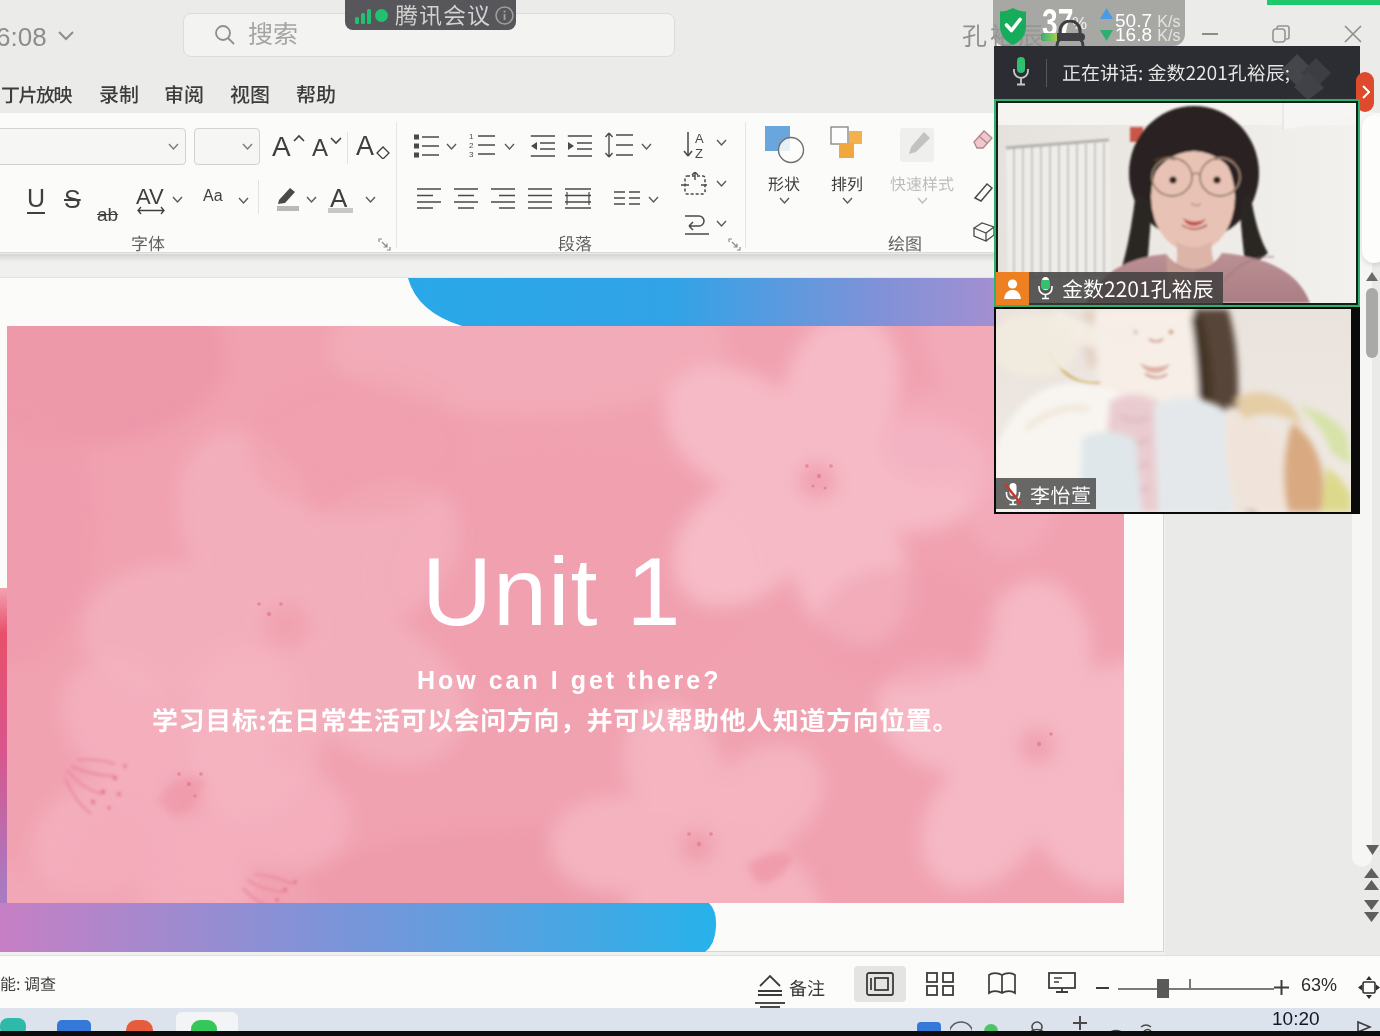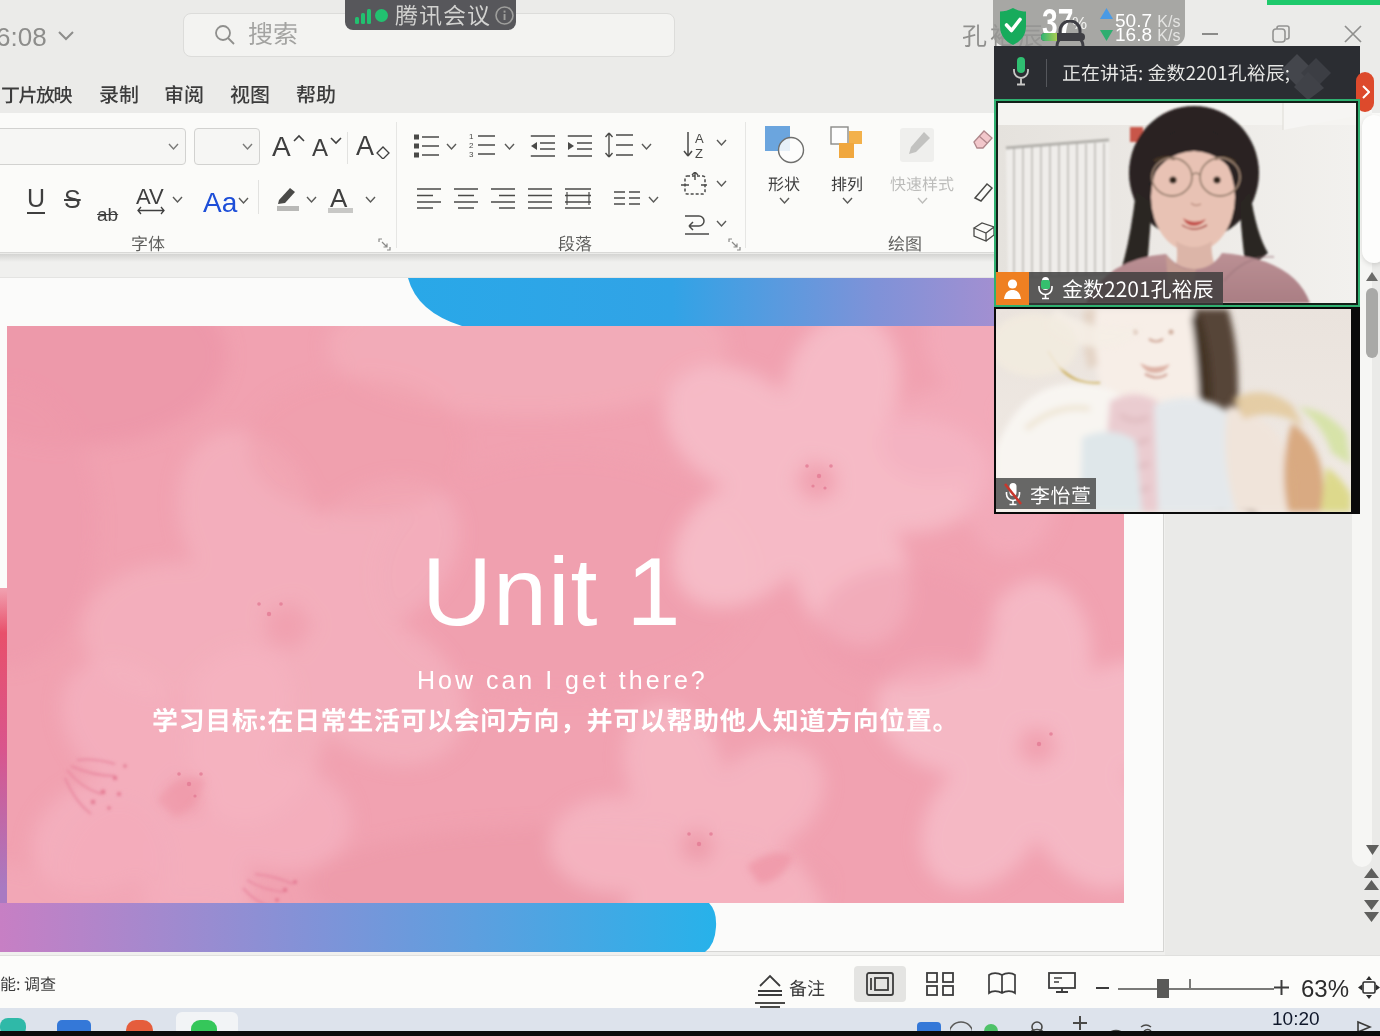--- a/index.html
+++ b/index.html
@@ -123,21 +123,21 @@
 <div class="abs" style="left:27px;top:185px;font-size:25px;color:#3f3f3f;border-bottom:2px solid #3f3f3f;line-height:27px">U</div>
 <div class="abs" style="left:64px;top:185px;font-size:25px;color:#3f3f3f;text-decoration:line-through">S</div>
 <div class="abs" style="left:97px;top:204px;font-size:19px;color:#3f3f3f;text-decoration:line-through">ab</div>
 <div class="abs" style="left:136px;top:184px;font-size:22px;color:#3f3f3f">AV</div>
 <svg class="abs" style="left:137px;top:206px" width="28" height="9" viewBox="0 0 28 9">
         <path d="M4 1 L1 4.5 L4 8 M24 1 L27 4.5 L24 8 M1 4.5 H27" stroke="#3f3f3f" stroke-width="1.3" fill="none"></path>
       </svg>
 <svg class="abs" style="left:172px;top:196px" width="11" height="8" viewBox="0 0 11 8">
         <path d="M1 1 L5.5 6 L10 1" stroke="#5a5a58" stroke-width="1.4" fill="none"></path>
       </svg>
-<div class="abs" style="left:203px;top:187px;font-size:28px;color:#1d4ed8">Aa</div>
+<div class="abs" style="left:203px;top:187px;font-size:16px;color:#404040">Aa</div>
 <svg class="abs" style="left:238px;top:197px" width="11" height="8" viewBox="0 0 11 8">
         <path d="M1 1 L5.5 6 L10 1" stroke="#5a5a58" stroke-width="1.4" fill="none"></path>
       </svg>
 <div class="abs" style="left:258px;top:180px;width:1px;height:34px;background:#e2e2e0"></div>
 <svg class="abs" style="left:273px;top:184px" width="28" height="28" viewBox="0 0 28 28">
         <path d="M6 16 L17 4 L22 8 L12 19 L5 20 Z" fill="#4a4a48"></path>
         <rect x="4" y="22" width="22" height="5" fill="#b9b9b7"></rect>
       </svg>
 <svg class="abs" style="left:306px;top:196px" width="11" height="8" viewBox="0 0 11 8">
         <path d="M1 1 L5.5 6 L10 1" stroke="#5a5a58" stroke-width="1.4" fill="none"></path>
@@ -358,21 +358,21 @@
           <circle cx="188" cy="470" r="1.6"></circle>
 <circle cx="692" cy="518" r="2.2"></circle>
           <circle cx="704" cy="508" r="1.8"></circle>
           <circle cx="682" cy="508" r="1.8"></circle>
 <circle cx="1032" cy="418" r="2.2"></circle>
           <circle cx="1044" cy="408" r="1.8"></circle>
 </g>
 </svg>
 
 <div class="abs" style="left:422px;top:536px;width:290px;font-family:'Liberation Sans',sans-serif;font-weight:normal;font-size:97px;color:#fff;letter-spacing:1px">Unit 1</div>
-<div class="abs" style="left:417px;top:666px;font-weight:normal;font-size:25px;color:#fff;letter-spacing:3.0px">How can I get there?</div>
+<div class="abs" style="left:417px;top:666px;font-weight:bold;font-size:25px;color:#fff;letter-spacing:3.0px">How can I get there?</div>
 <svg style="position:absolute;left:152px;top:730px;overflow:visible" width="2" height="2">
         <path d="M11.3 -9.0V-7.4H1.4V-4.5H11.3V-1.2C11.3 -0.9 11.2 -0.8 10.7 -0.8C10.1 -0.7 8.2 -0.7 6.6 -0.8C7.0 0.0 7.6 1.3 7.8 2.2C10.0 2.2 11.7 2.2 12.9 1.7C14.1 1.3 14.5 0.5 14.5 -1.1V-4.5H24.7V-7.4H14.5V-7.9C16.8 -8.9 18.9 -10.3 20.5 -11.8L18.5 -13.4L17.8 -13.2H6.1V-10.5H14.3C13.4 -9.9 12.3 -9.4 11.3 -9.0ZM10.6 -21.3C11.3 -20.3 12.0 -19.0 12.3 -18.0H7.9L8.9 -18.4C8.5 -19.4 7.5 -20.8 6.6 -21.8L3.9 -20.7C4.5 -19.9 5.3 -18.8 5.7 -18.0H1.7V-12.2H4.7V-15.2H21.3V-12.2H24.4V-18.0H20.6C21.3 -18.9 22.1 -19.9 22.8 -20.9L19.6 -21.9C19.0 -20.7 18.1 -19.2 17.3 -18.0H13.9L15.4 -18.6C15.1 -19.6 14.2 -21.2 13.4 -22.3Z M32.3 -14.2C34.4 -12.6 37.3 -10.3 38.7 -8.9L40.9 -11.3C39.4 -12.7 36.4 -14.8 34.4 -16.2ZM28.9 -4.1 30.0 -1.0C34.1 -2.4 39.8 -4.4 44.9 -6.3L44.3 -9.2C38.8 -7.3 32.7 -5.2 28.9 -4.1ZM29.4 -20.6V-17.6H47.0C46.8 -7.0 46.7 -2.2 45.8 -1.3C45.5 -1.0 45.2 -0.9 44.6 -0.9C43.8 -0.9 42.2 -0.9 40.2 -1.0C40.7 -0.2 41.2 1.1 41.2 2.0C42.9 2.0 44.8 2.1 46.0 1.9C47.2 1.7 47.9 1.4 48.7 0.2C49.8 -1.3 50.0 -5.7 50.2 -19.0C50.2 -19.4 50.2 -20.6 50.2 -20.6Z M60.0 -11.7H72.1V-8.6H60.0ZM60.0 -14.7V-17.6H72.1V-14.7ZM60.0 -5.7H72.1V-2.6H60.0ZM56.9 -20.7V2.1H60.0V0.4H72.1V2.1H75.4V-20.7Z M91.9 -20.5V-17.6H103.4V-20.5ZM99.9 -8.2C101.0 -5.5 102.1 -2.0 102.3 0.1L105.1 -0.9C104.8 -3.1 103.6 -6.4 102.5 -9.1ZM91.9 -9.0C91.3 -6.3 90.2 -3.4 88.8 -1.6C89.5 -1.3 90.7 -0.5 91.3 -0.0C92.6 -2.1 93.9 -5.3 94.7 -8.3ZM90.7 -14.3V-11.4H95.8V-1.4C95.8 -1.1 95.7 -1.0 95.4 -1.0C95.1 -1.0 94.0 -1.0 92.9 -1.0C93.3 -0.1 93.7 1.3 93.8 2.2C95.6 2.2 96.9 2.1 97.8 1.6C98.8 1.1 99.0 0.2 99.0 -1.3V-11.4H104.9V-14.3ZM84.3 -22.1V-17.0H80.7V-14.1H83.7C83.0 -11.2 81.7 -7.7 80.2 -5.9C80.8 -5.1 81.5 -3.7 81.8 -2.8C82.7 -4.2 83.6 -6.2 84.3 -8.3V2.3H87.4V-10.0C88.1 -8.9 88.8 -7.7 89.2 -6.9L90.8 -9.4C90.4 -10.0 88.1 -12.7 87.4 -13.5V-14.1H90.4V-17.0H87.4V-22.1Z M110.6 -9.5C112.0 -9.5 113.0 -10.6 113.0 -12.0C113.0 -13.4 112.0 -14.5 110.6 -14.5C109.3 -14.5 108.2 -13.4 108.2 -12.0C108.2 -10.6 109.3 -9.5 110.6 -9.5ZM110.6 0.4C112.0 0.4 113.0 -0.7 113.0 -2.1C113.0 -3.6 112.0 -4.6 110.6 -4.6C109.3 -4.6 108.2 -3.6 108.2 -2.1C108.2 -0.7 109.3 0.4 110.6 0.4Z M125.1 -22.1C124.8 -20.9 124.4 -19.7 123.9 -18.5H116.9V-15.5H122.5C121.0 -12.5 118.8 -9.8 116.0 -8.0C116.5 -7.2 117.2 -5.8 117.6 -5.0C118.4 -5.5 119.2 -6.1 119.9 -6.8V2.3H123.0V-10.3C124.2 -11.9 125.2 -13.7 126.1 -15.5H140.1V-18.5H127.4C127.7 -19.4 128.1 -20.4 128.3 -21.3ZM130.7 -14.4V-10.1H125.4V-7.2H130.7V-1.2H124.4V1.7H140.0V-1.2H133.8V-7.2H139.0V-10.1H133.8V-14.4Z M149.3 -8.7H160.8V-2.8H149.3ZM149.3 -11.8V-17.4H160.8V-11.8ZM146.1 -20.5V2.0H149.3V0.3H160.8V2.0H164.2V-20.5Z M177.7 -12.4H185.5V-10.8H177.7ZM172.2 -7.0V1.2H175.4V-4.2H180.3V2.3H183.5V-4.2H188.2V-1.7C188.2 -1.4 188.1 -1.3 187.7 -1.3C187.3 -1.3 186.0 -1.3 184.8 -1.4C185.2 -0.6 185.7 0.6 185.8 1.5C187.7 1.5 189.1 1.5 190.1 1.0C191.2 0.5 191.5 -0.2 191.5 -1.7V-7.0H183.5V-8.6H188.6V-14.6H174.7V-8.6H180.3V-7.0ZM187.8 -21.9C187.3 -21.1 186.5 -19.8 185.9 -19.0L187.3 -18.5H183.2V-22.1H180.0V-18.5H175.9L177.3 -19.1C176.9 -19.9 176.2 -21.1 175.4 -21.9L172.6 -20.8C173.1 -20.1 173.6 -19.3 174.0 -18.5H170.5V-12.2H173.5V-15.8H189.8V-12.2H192.9V-18.5H189.0C189.6 -19.2 190.4 -20.0 191.1 -20.9Z M200.7 -21.8C199.7 -18.2 198.1 -14.6 196.0 -12.4C196.8 -12.0 198.2 -11.0 198.8 -10.5C199.7 -11.6 200.5 -12.9 201.3 -14.3H206.7V-9.7H199.6V-6.7H206.7V-1.5H196.6V1.6H220.1V-1.5H209.9V-6.7H217.7V-9.7H209.9V-14.3H218.8V-17.4H209.9V-22.1H206.7V-17.4H202.6C203.1 -18.6 203.5 -19.8 203.9 -21.0Z M224.0 -19.5C225.5 -18.6 227.7 -17.4 228.8 -16.6L230.6 -19.2C229.5 -19.9 227.2 -21.0 225.8 -21.8ZM222.8 -12.3C224.3 -11.5 226.6 -10.2 227.6 -9.5L229.4 -12.1C228.2 -12.8 225.9 -13.9 224.4 -14.6ZM223.2 -0.1 225.8 2.0C227.4 -0.5 229.0 -3.5 230.4 -6.2L228.1 -8.3C226.5 -5.3 224.5 -2.0 223.2 -0.1ZM230.4 -14.5V-11.5H237.4V-8.2H232.0V2.3H234.9V1.2H242.7V2.2H245.7V-8.2H240.3V-11.5H247.0V-14.5H240.3V-18.1C242.4 -18.5 244.3 -19.0 246.0 -19.7L243.6 -22.1C240.7 -20.9 235.8 -20.1 231.4 -19.6C231.8 -19.0 232.2 -17.7 232.3 -17.0C233.9 -17.1 235.7 -17.3 237.4 -17.6V-14.5ZM234.9 -1.6V-5.4H242.7V-1.6Z M249.7 -20.4V-17.2H267.0V-1.7C267.0 -1.1 266.8 -0.9 266.2 -0.9C265.5 -0.9 263.2 -0.9 261.4 -1.0C261.9 -0.2 262.5 1.4 262.7 2.3C265.4 2.3 267.3 2.2 268.5 1.7C269.8 1.2 270.2 0.3 270.2 -1.6V-17.2H273.3V-20.4ZM255.1 -11.3H260.1V-7.1H255.1ZM252.1 -14.3V-2.2H255.1V-4.2H263.2V-14.3Z M284.4 -17.9C285.8 -16.1 287.4 -13.4 288.1 -11.8L290.9 -13.5C290.2 -15.1 288.5 -17.6 287.0 -19.4ZM294.3 -21.0C293.9 -10.0 292.1 -3.5 284.3 -0.3C285.0 0.4 286.2 1.8 286.6 2.4C289.6 1.0 291.8 -0.9 293.4 -3.3C295.2 -1.4 296.9 0.7 297.8 2.2L300.6 0.2C299.4 -1.6 297.0 -4.1 295.0 -6.1C296.6 -9.9 297.4 -14.7 297.7 -20.8ZM278.6 0.2C279.3 -0.5 280.5 -1.3 287.9 -5.3C287.7 -6.0 287.3 -7.3 287.1 -8.2L282.2 -5.7V-20.3H278.8V-5.3C278.8 -3.9 277.6 -2.8 276.8 -2.3C277.4 -1.8 278.3 -0.5 278.6 0.2Z M305.8 1.9C307.1 1.4 308.9 1.3 321.7 0.3C322.3 1.0 322.7 1.7 323.0 2.3L325.9 0.6C324.7 -1.4 322.3 -4.1 320.0 -6.1L317.3 -4.7C318.1 -4.0 318.8 -3.2 319.6 -2.4L310.5 -1.9C311.9 -3.2 313.4 -4.7 314.6 -6.2H325.5V-9.2H303.9V-6.2H310.2C308.8 -4.4 307.4 -3.1 306.8 -2.6C306.0 -1.9 305.4 -1.4 304.7 -1.3C305.1 -0.4 305.6 1.2 305.8 1.9ZM314.5 -22.2C312.1 -18.9 307.3 -15.7 302.4 -13.8C303.1 -13.2 304.1 -11.8 304.6 -11.0C306.0 -11.7 307.3 -12.3 308.6 -13.1V-11.4H320.8V-13.3C322.1 -12.6 323.5 -11.9 324.8 -11.3C325.3 -12.1 326.4 -13.4 327.1 -14.0C323.2 -15.3 319.1 -17.6 316.5 -19.8L317.4 -20.9ZM310.4 -14.2C311.9 -15.3 313.4 -16.5 314.7 -17.8C316.0 -16.6 317.6 -15.4 319.3 -14.2Z M330.2 -15.8V2.3H333.3V-15.8ZM330.4 -20.4C331.6 -19.0 333.4 -17.0 334.3 -15.9L336.6 -17.6C335.7 -18.7 333.9 -20.6 332.6 -21.9ZM337.2 -20.8V-17.9H349.2V-1.5C349.2 -1.0 349.1 -0.8 348.6 -0.8C348.2 -0.8 346.6 -0.8 345.2 -0.9C345.6 -0.1 346.1 1.3 346.2 2.2C348.4 2.2 349.9 2.1 350.9 1.7C352.0 1.1 352.3 0.3 352.3 -1.4V-20.8ZM336.3 -14.1V-2.7H339.1V-4.2H346.1V-14.1ZM339.1 -11.3H343.0V-6.9H339.1Z M365.7 -21.3C366.2 -20.3 366.8 -18.9 367.2 -17.9H356.2V-14.9H362.8C362.5 -9.4 362.1 -3.5 355.8 -0.1C356.6 0.5 357.6 1.6 358.0 2.4C362.8 -0.3 364.7 -4.3 365.6 -8.7H373.8C373.4 -4.1 373.0 -1.8 372.3 -1.2C371.9 -0.9 371.6 -0.9 371.0 -0.9C370.2 -0.9 368.4 -0.9 366.6 -1.0C367.2 -0.2 367.7 1.1 367.7 2.0C369.5 2.1 371.2 2.1 372.2 2.0C373.4 1.9 374.2 1.6 375.0 0.8C376.1 -0.3 376.7 -3.3 377.1 -10.4C377.2 -10.8 377.2 -11.7 377.2 -11.7H366.0C366.1 -12.8 366.2 -13.8 366.3 -14.9H379.5V-17.9H368.8L370.6 -18.7C370.2 -19.7 369.4 -21.3 368.7 -22.4Z M392.3 -22.1C392.0 -20.8 391.5 -19.1 390.9 -17.7H383.7V2.3H386.8V-14.7H402.2V-1.3C402.2 -0.9 402.0 -0.8 401.5 -0.8C401.0 -0.7 399.2 -0.7 397.7 -0.8C398.1 0.0 398.6 1.5 398.7 2.3C401.1 2.3 402.7 2.3 403.8 1.8C404.9 1.3 405.3 0.4 405.3 -1.3V-17.7H394.4C395.0 -18.9 395.7 -20.2 396.2 -21.5ZM392.2 -9.4H396.7V-6.0H392.2ZM389.3 -12.1V-1.4H392.2V-3.2H399.5V-12.1Z M413.1 3.6C416.3 2.6 418.2 0.2 418.2 -2.7C418.2 -4.9 417.3 -6.3 415.4 -6.3C414.0 -6.3 412.9 -5.4 412.9 -4.0C412.9 -2.5 414.0 -1.6 415.3 -1.6L415.6 -1.6C415.5 -0.3 414.3 0.8 412.3 1.5Z M450.5 -13.9V-9.3H444.8V-9.6V-13.9ZM452.2 -22.3C451.7 -20.6 450.9 -18.5 450.1 -16.9H443.2L445.5 -17.8C445.1 -19.1 443.9 -20.9 442.9 -22.2L440.0 -21.1C440.8 -19.8 441.8 -18.1 442.2 -16.9H436.7V-13.9H441.5V-9.6V-9.3H435.8V-6.3H441.2C440.7 -4.0 439.3 -1.7 436.0 -0.0C436.7 0.6 437.7 1.8 438.2 2.5C442.6 0.3 444.2 -3.0 444.6 -6.3H450.5V2.3H453.8V-6.3H459.5V-9.3H453.8V-13.9H458.8V-16.9H453.6C454.3 -18.2 455.1 -19.8 455.9 -21.3Z M462.5 -20.4V-17.2H479.8V-1.7C479.8 -1.1 479.6 -0.9 479.0 -0.9C478.3 -0.9 476.0 -0.9 474.2 -1.0C474.7 -0.2 475.3 1.4 475.5 2.3C478.2 2.3 480.1 2.2 481.3 1.7C482.6 1.2 483.0 0.3 483.0 -1.6V-17.2H486.1V-20.4ZM467.9 -11.3H472.9V-7.1H467.9ZM464.9 -14.3V-2.2H467.9V-4.2H476.0V-14.3Z M497.2 -17.9C498.6 -16.1 500.2 -13.4 500.9 -11.8L503.7 -13.5C503.0 -15.1 501.3 -17.6 499.8 -19.4ZM507.1 -21.0C506.7 -10.0 504.9 -3.5 497.1 -0.3C497.8 0.4 499.0 1.8 499.4 2.4C502.4 1.0 504.6 -0.9 506.2 -3.3C508.0 -1.4 509.7 0.7 510.6 2.2L513.4 0.2C512.2 -1.6 509.8 -4.1 507.8 -6.1C509.4 -9.9 510.2 -14.7 510.5 -20.8ZM491.4 0.2C492.1 -0.5 493.3 -1.3 500.7 -5.3C500.5 -6.0 500.1 -7.3 499.9 -8.2L495.0 -5.7V-20.3H491.6V-5.3C491.6 -3.9 490.4 -2.8 489.6 -2.3C490.2 -1.8 491.1 -0.5 491.4 0.2Z M525.7 -9.0V-7.0H519.8C521.8 -8.0 523.0 -9.3 523.6 -10.8H528.4V-13.2H524.0V-14.4H527.6V-16.7H524.0V-17.9H528.4V-20.3H524.0V-22.1H520.8V-20.3H515.8V-17.9H520.8V-16.7H516.4V-14.4H520.8V-13.2H515.5V-10.8H519.9C519.1 -9.8 517.8 -8.9 515.7 -8.5C516.4 -8.0 517.4 -7.0 517.9 -6.3V0.9H521.1V-4.2H525.7V2.2H529.0V-4.2H534.2V-2.1C534.2 -1.8 534.0 -1.7 533.6 -1.7C533.2 -1.7 531.7 -1.7 530.4 -1.7C530.8 -1.0 531.3 0.1 531.5 1.0C533.4 1.0 534.9 1.0 536.0 0.5C537.0 0.1 537.4 -0.7 537.4 -2.0V-7.0H529.0V-9.0ZM529.2 -21.1V-8.0H532.2V-18.4H535.1C534.5 -17.4 534.0 -16.4 533.4 -15.5C535.4 -14.3 536.1 -13.3 536.1 -12.5C536.1 -12.0 535.9 -11.7 535.5 -11.6C535.3 -11.5 534.9 -11.4 534.5 -11.4C533.9 -11.4 533.2 -11.4 532.3 -11.5C532.8 -10.8 533.2 -9.7 533.3 -8.9C534.2 -8.8 535.3 -8.8 536.1 -8.9C536.7 -9.0 537.3 -9.2 537.8 -9.4C538.8 -10.1 539.2 -10.9 539.2 -12.2C539.2 -13.3 538.6 -14.6 536.6 -15.9C537.6 -17.1 538.6 -18.6 539.4 -19.9L537.2 -21.2L536.7 -21.1Z M541.7 -3.4 542.2 -0.2 553.7 -3.0C552.9 -1.9 551.9 -0.9 550.6 -0.0C551.3 0.5 552.3 1.6 552.8 2.3C557.8 -1.1 559.2 -6.7 559.6 -13.5H562.4C562.2 -5.2 562.0 -1.9 561.4 -1.2C561.1 -0.8 560.9 -0.8 560.4 -0.8C559.9 -0.8 558.7 -0.8 557.5 -0.9C558.0 -0.1 558.3 1.3 558.4 2.1C559.7 2.2 561.1 2.2 561.9 2.0C562.8 1.9 563.5 1.6 564.1 0.7C564.9 -0.5 565.2 -4.4 565.4 -15.1C565.4 -15.5 565.4 -16.5 565.4 -16.5H559.7C559.8 -18.3 559.8 -20.1 559.8 -22.1H556.8L556.7 -16.5H553.3V-13.5H556.6C556.4 -9.5 555.7 -6.1 554.0 -3.4L553.7 -5.8L552.6 -5.6V-21.0H543.5V-3.7ZM546.3 -4.3V-7.5H549.7V-5.0ZM546.3 -12.8H549.7V-10.2H546.3ZM546.3 -15.6V-18.2H549.7V-15.6Z M577.8 -19.2V-13.0L574.6 -11.8L575.9 -9.0L577.8 -9.8V-2.7C577.8 0.9 578.9 1.9 582.6 1.9C583.5 1.9 587.5 1.9 588.4 1.9C591.7 1.9 592.6 0.7 593.0 -3.2C592.1 -3.4 590.9 -4.0 590.2 -4.4C590.0 -1.5 589.7 -0.9 588.1 -0.9C587.3 -0.9 583.7 -0.9 582.9 -0.9C581.2 -0.9 580.9 -1.1 580.9 -2.7V-11.0L583.4 -12.0V-3.8H586.4V-13.2L589.0 -14.2C589.0 -10.8 589.0 -9.1 588.9 -8.6C588.8 -8.1 588.6 -8.0 588.2 -8.0C587.9 -8.0 587.2 -8.1 586.6 -8.1C587.0 -7.4 587.3 -6.1 587.3 -5.2C588.2 -5.2 589.5 -5.2 590.3 -5.6C591.1 -6.0 591.6 -6.7 591.7 -8.0C591.9 -9.1 591.9 -12.2 592.0 -16.8L592.1 -17.3L589.9 -18.1L589.4 -17.7L588.9 -17.4L586.4 -16.4V-22.0H583.4V-15.2L580.9 -14.2V-19.2ZM573.9 -22.0C572.6 -18.3 570.4 -14.6 568.0 -12.2C568.5 -11.5 569.4 -9.8 569.7 -9.0C570.2 -9.6 570.8 -10.3 571.3 -11.0V2.3H574.4V-15.8C575.3 -17.5 576.2 -19.3 576.8 -21.1Z M605.2 -22.0C605.1 -17.6 605.6 -5.9 595.0 -0.3C596.0 0.4 597.0 1.5 597.6 2.3C603.0 -0.9 605.8 -5.6 607.2 -10.2C608.7 -5.7 611.6 -0.6 617.4 2.1C617.8 1.2 618.7 0.2 619.7 -0.6C610.6 -4.6 609.0 -14.4 608.6 -17.9C608.7 -19.5 608.8 -20.9 608.8 -22.0Z M634.8 -19.8V1.6H637.8V-0.3H641.6V1.2H644.7V-19.8ZM637.8 -3.2V-16.9H641.6V-3.2ZM624.2 -22.1C623.7 -19.1 622.7 -16.1 621.3 -14.2C622.0 -13.8 623.3 -12.9 623.8 -12.4C624.5 -13.4 625.1 -14.6 625.6 -15.9H626.6V-12.4V-11.8H621.8V-8.8H626.4C626.0 -5.8 624.8 -2.5 621.4 -0.1C622.1 0.4 623.2 1.6 623.7 2.3C626.2 0.4 627.7 -2.0 628.6 -4.6C629.9 -3.0 631.4 -1.0 632.2 0.3L634.3 -2.3C633.6 -3.2 630.7 -6.4 629.4 -7.8L629.6 -8.8H634.1V-11.8H629.8V-12.4V-15.9H633.5V-18.8H626.6C626.8 -19.7 627.0 -20.6 627.2 -21.5Z M648.6 -19.6C649.9 -18.2 651.6 -16.3 652.2 -15.1L654.8 -16.8C654.0 -18.1 652.3 -19.9 651.0 -21.1ZM660.2 -9.3H667.3V-7.9H660.2ZM660.2 -5.9H667.3V-4.5H660.2ZM660.2 -12.7H667.3V-11.3H660.2ZM657.3 -14.9V-2.3H670.3V-14.9H664.4L665.2 -16.5H672.2V-19.0H668.0L669.6 -21.3L666.6 -22.1C666.2 -21.2 665.5 -19.9 664.9 -19.0H660.8L662.2 -19.6C661.9 -20.3 661.1 -21.5 660.5 -22.3L657.8 -21.2C658.3 -20.5 658.8 -19.7 659.2 -19.0H655.6V-16.5H661.9L661.5 -14.9ZM654.7 -12.8H648.6V-9.9H651.7V-2.8C650.6 -2.2 649.3 -1.3 648.1 -0.2L650.0 2.4C651.2 0.9 652.5 -0.6 653.4 -0.6C654.1 -0.6 654.9 0.1 656.1 0.8C658.1 1.7 660.3 2.0 663.5 2.0C666.0 2.0 670.2 1.8 671.9 1.7C672.0 0.9 672.4 -0.5 672.7 -1.3C670.2 -0.9 666.2 -0.7 663.6 -0.7C660.8 -0.7 658.4 -0.9 656.6 -1.7C655.8 -2.2 655.2 -2.5 654.7 -2.8Z M684.9 -21.3C685.4 -20.3 686.0 -18.9 686.4 -17.9H675.4V-14.9H682.0C681.7 -9.4 681.3 -3.5 675.0 -0.1C675.8 0.5 676.8 1.6 677.2 2.4C682.0 -0.3 683.9 -4.3 684.8 -8.7H693.0C692.6 -4.1 692.2 -1.8 691.5 -1.2C691.1 -0.9 690.8 -0.9 690.2 -0.9C689.4 -0.9 687.6 -0.9 685.8 -1.0C686.4 -0.2 686.9 1.1 686.9 2.0C688.7 2.1 690.4 2.1 691.4 2.0C692.6 1.9 693.4 1.6 694.2 0.8C695.3 -0.3 695.9 -3.3 696.3 -10.4C696.4 -10.8 696.4 -11.7 696.4 -11.7H685.2C685.3 -12.8 685.4 -13.8 685.5 -14.9H698.7V-17.9H688.0L689.8 -18.7C689.4 -19.7 688.6 -21.3 687.9 -22.4Z M711.5 -22.1C711.2 -20.8 710.7 -19.1 710.1 -17.7H702.9V2.3H706.0V-14.7H721.4V-1.3C721.4 -0.9 721.2 -0.8 720.7 -0.8C720.2 -0.7 718.4 -0.7 716.9 -0.8C717.3 0.0 717.8 1.5 717.9 2.3C720.3 2.3 721.9 2.3 723.0 1.8C724.1 1.3 724.5 0.4 724.5 -1.3V-17.7H713.6C714.2 -18.9 714.9 -20.2 715.4 -21.5ZM711.4 -9.4H715.9V-6.0H711.4ZM708.5 -12.1V-1.4H711.4V-3.2H718.7V-12.1Z M738.2 -13.2C738.9 -9.7 739.5 -5.1 739.8 -2.4L742.8 -3.3C742.6 -6.0 741.8 -10.4 741.0 -13.9ZM741.6 -21.7C742.0 -20.5 742.6 -18.8 742.8 -17.7H736.7V-14.7H751.2V-17.7H743.2L745.9 -18.5C745.6 -19.6 745.1 -21.2 744.6 -22.5ZM735.7 -1.7V1.3H752.1V-1.7H747.7C748.6 -5.0 749.6 -9.5 750.2 -13.4L746.9 -14.0C746.6 -10.2 745.7 -5.1 744.8 -1.7ZM734.0 -22.0C732.7 -18.3 730.4 -14.6 728.0 -12.2C728.6 -11.5 729.4 -9.8 729.7 -9.0C730.3 -9.6 730.8 -10.2 731.4 -10.9V2.3H734.5V-15.8C735.4 -17.5 736.2 -19.3 736.9 -21.1Z M771.1 -19.1H774.1V-17.6H771.1ZM765.3 -19.1H768.3V-17.6H765.3ZM759.6 -19.1H762.5V-17.6H759.6ZM758.2 -11.1V-0.5H755.2V1.6H778.6V-0.5H775.4V-11.1H767.6L767.8 -12.1H777.8V-14.4H768.1L768.3 -15.5H777.3V-21.2H756.6V-15.5H765.1L765.0 -14.4H755.5V-12.1H764.8L764.6 -11.1ZM761.2 -0.5V-1.6H772.4V-0.5ZM761.2 -6.7H772.4V-5.7H761.2ZM761.2 -8.3V-9.2H772.4V-8.3ZM761.2 -4.2H772.4V-3.1H761.2Z M785.5 -6.4C783.2 -6.4 781.3 -4.5 781.3 -2.2C781.3 0.1 783.2 2.0 785.5 2.0C787.8 2.0 789.7 0.1 789.7 -2.2C789.7 -4.5 787.8 -6.4 785.5 -6.4ZM785.5 0.1C784.2 0.1 783.2 -0.9 783.2 -2.2C783.2 -3.5 784.2 -4.6 785.5 -4.6C786.8 -4.6 787.8 -3.5 787.8 -2.2C787.8 -0.9 786.8 0.1 785.5 0.1Z" fill="#ffffff"></path>
       </svg>
 <div class="abs" style="left:0;top:588px;width:7px;height:315px;background:linear-gradient(#f1a2b1 0px,#e8506b 45px,#d9558c 160px,#a87ac2 300px)"></div>
 <svg class="abs" style="left:7px;top:730px" width="300" height="173" viewBox="0 0 300 173">
         <defs>
           <filter id="sb">
             <feGaussianBlur stdDeviation="1.4"></feGaussianBlur>
           </filter>
         </defs>
@@ -459,21 +459,21 @@
         <path d="M14 16 V20 M8 20 H20" stroke="#3c3c3c" stroke-width="1.8"></path>
       </svg>
 
 <div class="abs" style="left:1096px;top:987px;width:13px;height:2px;background:#3c3c3c"></div>
 <div class="abs" style="left:1118px;top:988px;width:156px;height:1.5px;background:#7a7a78"></div>
 <div class="abs" style="left:1185px;top:983px;width:10px;height:2px;background:#7a7a78;transform:rotate(90deg)"></div>
 <div class="abs" style="left:1157px;top:979px;width:12px;height:19px;background:#5a5a58"></div>
 <svg class="abs" style="left:1274px;top:980px" width="15" height="15" viewBox="0 0 15 15">
         <path d="M7.5 0 V15 M0 7.5 H15" stroke="#3c3c3c" stroke-width="2"></path>
       </svg>
-<div class="abs" style="left:1301px;top:975px;font-size:24px;color:#2c2c2c">63%</div>
+<div class="abs" style="left:1301px;top:975px;font-size:18px;color:#2c2c2c">63%</div>
 <svg class="abs" style="left:1358px;top:976px" width="22" height="23" viewBox="0 0 22 23">
         <path d="M11 0 L14 4 H8 Z M11 23 L8 19 H14 Z M0 11.5 L4 8.5 V14.5 Z M22 11.5 L18 8.5 V14.5 Z" fill="#2c2c2c"></path>
         <rect x="5" y="6" width="12" height="11" rx="1.5" stroke="#2c2c2c" stroke-width="1.6" fill="none"></rect>
       </svg>
 
 
 <div class="abs" style="left:0;top:1008px;width:1380px;height:28px;background:#dde3ec"></div>
 <div class="abs" style="left:755px;top:1002px;width:30px;height:2px;background:#4a4a48"></div>
 <div class="abs" style="left:760px;top:1006px;width:20px;height:1.5px;background:#4a4a48"></div>
 <div class="abs" style="left:0;top:1018px;width:26px;height:18px;border-radius:8px;background:#2fb9a8"></div>

